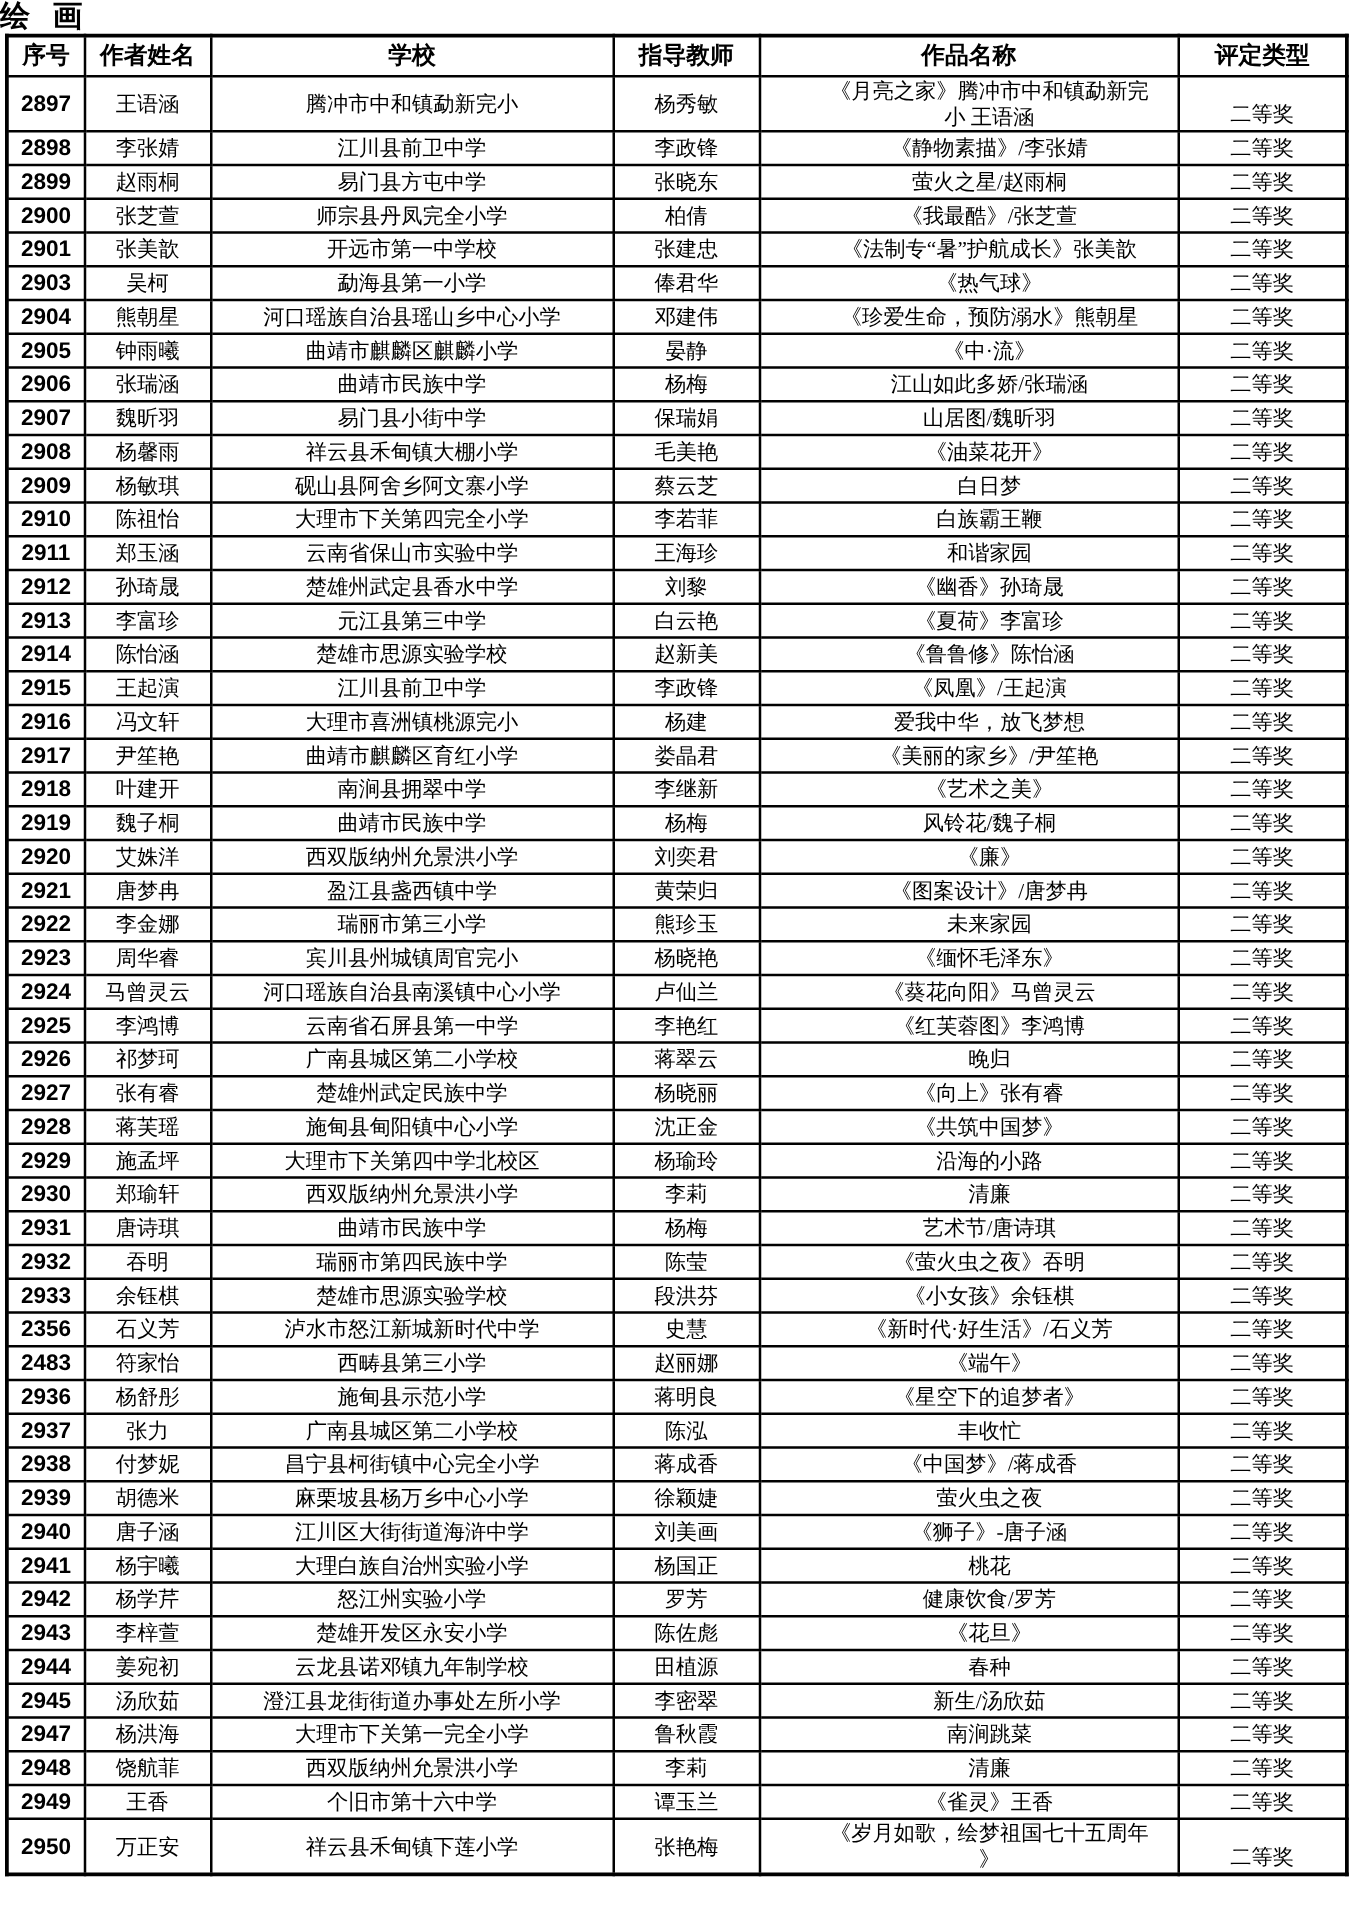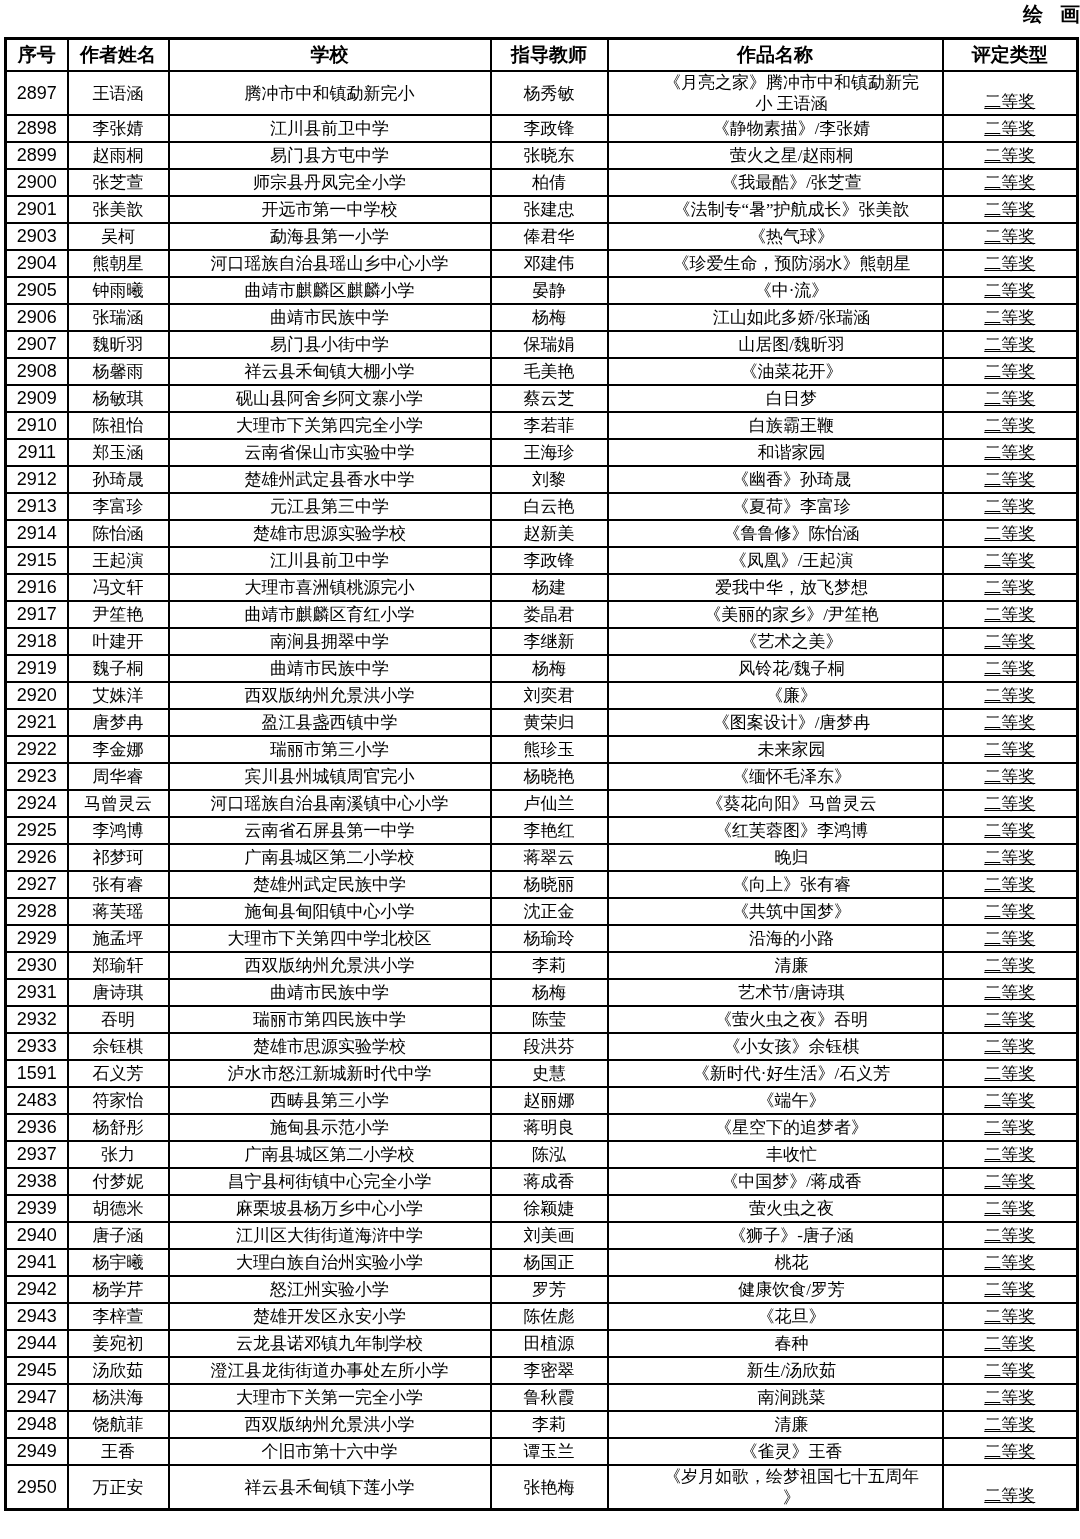--- a/index.html
+++ b/index.html
@@ -1,37 +1,37 @@
 <!DOCTYPE html>
 <html><head>
 <meta charset="utf-8">
 <style>
   html,body { margin:0; padding:0; background:#ffffff; color:#000000; }
   body { width:1080px; font-family:"Liberation Serif","DejaVu Serif",serif; }
   .page { width:1080px; height:1539px; overflow:hidden; }
   .doc-title {
-    margin:0; padding:1px 0 10px 0;
-    text-align:right; font-size:20px; font-weight:bold;
+    margin:0; padding:1px 0 0 0;
+    text-align:left; font-size:24px; font-weight:bold;
     line-height:26px; word-spacing:12px;
   }
   table.awards {
     border-collapse:collapse; table-layout:fixed;
     width:1072px; margin-left:4px;
     border:3px solid #000;
   }
   th, td {
     border:2px solid #000;
     text-align:center; vertical-align:middle;
     padding:0 3px; overflow:hidden;
   }
   thead th { font-size:19px; font-weight:bold; height:30px; line-height:28px; }
   td { height:23px; line-height:21px; font-size:17px; }
-  td.col-id { font-family:"Liberation Sans","DejaVu Sans",sans-serif; font-size:18px; }
+  td.col-id { font-family:"Liberation Sans","DejaVu Sans",sans-serif; font-size:18px;font-weight:bold; }
   td.col-work { white-space:pre-line;padding-left:36px; }
-  td.col-award { vertical-align:bottom; padding-bottom:2px;text-decoration:underline; }
+  td.col-award { vertical-align:bottom; padding-bottom:2px; }
 </style>
 </head>
 <body>
 
 <div class="page">
   <h1 class="doc-title">绘 画</h1>
 
   <table class="awards">
     <colgroup>
       <col style="width:62px">
@@ -335,21 +335,21 @@
         </tr>
         <tr>
           <td class="col-id">2933</td>
           <td class="col-author">余钰棋</td>
           <td class="col-school">楚雄市思源实验学校</td>
           <td class="col-teacher">段洪芬</td>
           <td class="col-work">《小女孩》余钰棋</td>
           <td class="col-award">二等奖</td>
         </tr>
         <tr>
-          <td class="col-id">1591</td>
+          <td class="col-id">2356</td>
           <td class="col-author">石义芳</td>
           <td class="col-school">泸水市怒江新城新时代中学</td>
           <td class="col-teacher">史慧</td>
           <td class="col-work">《新时代·好生活》/石义芳</td>
           <td class="col-award">二等奖</td>
         </tr>
         <tr>
           <td class="col-id">2483</td>
           <td class="col-author">符家怡</td>
           <td class="col-school">西畴县第三小学</td>

